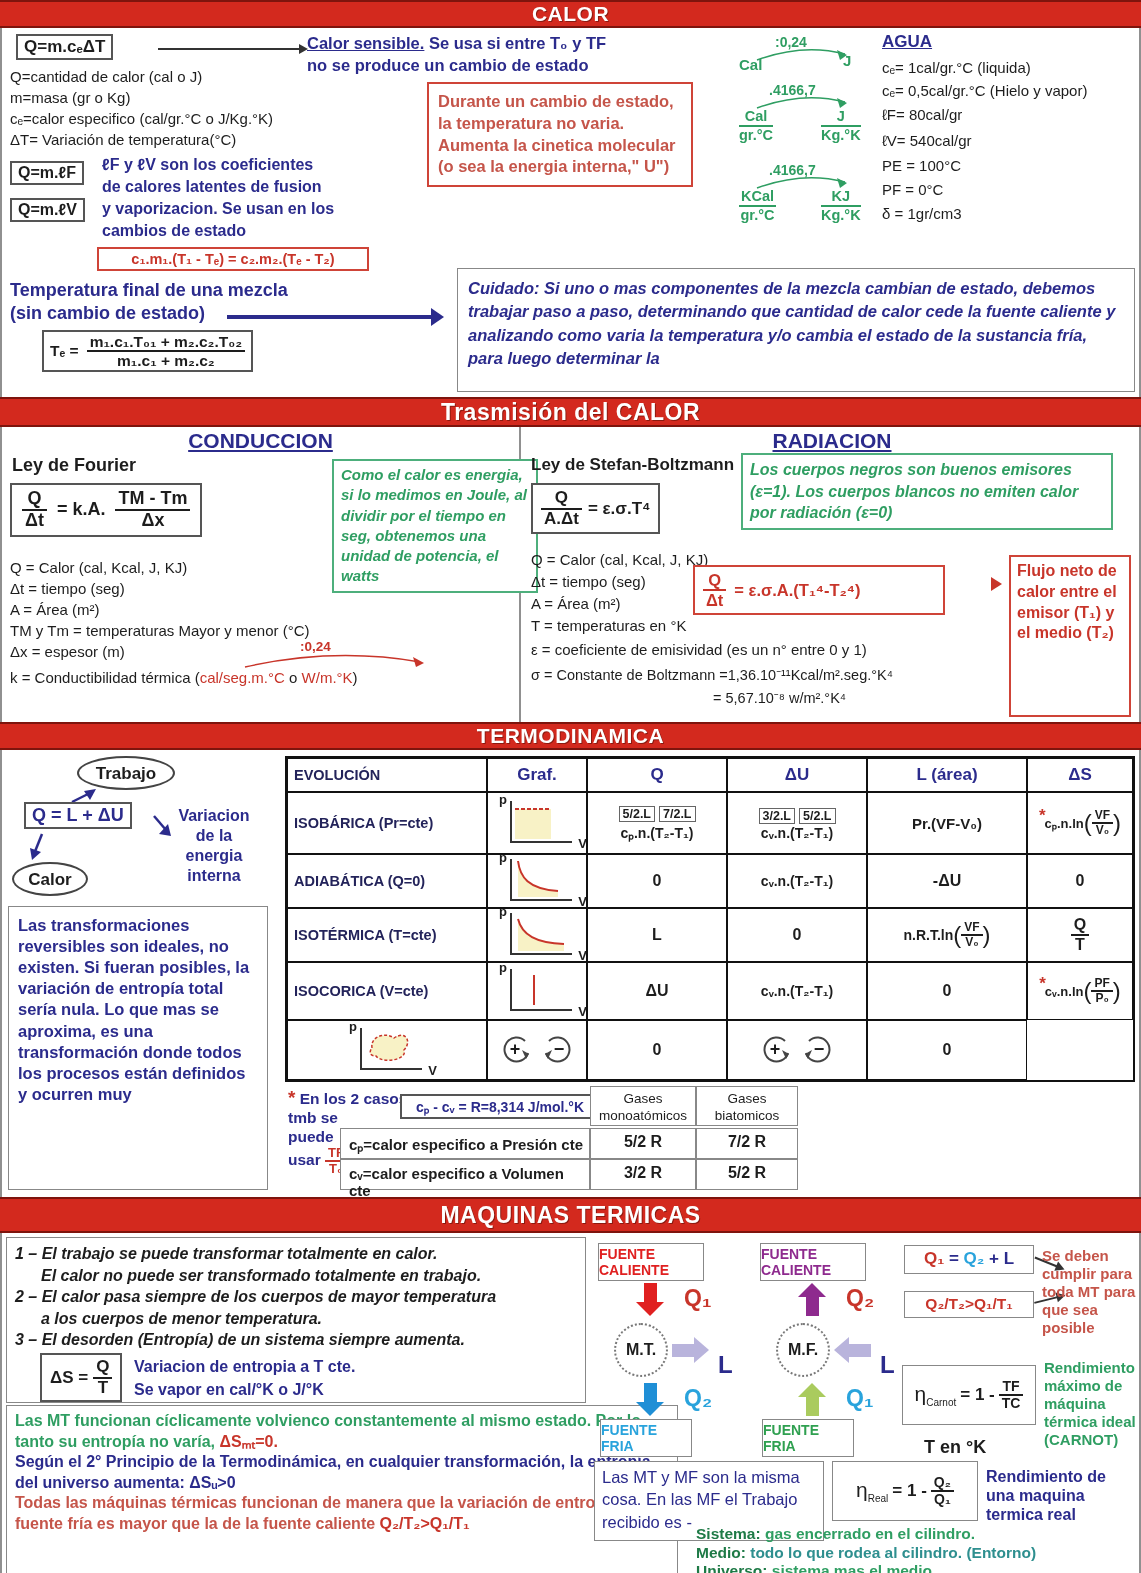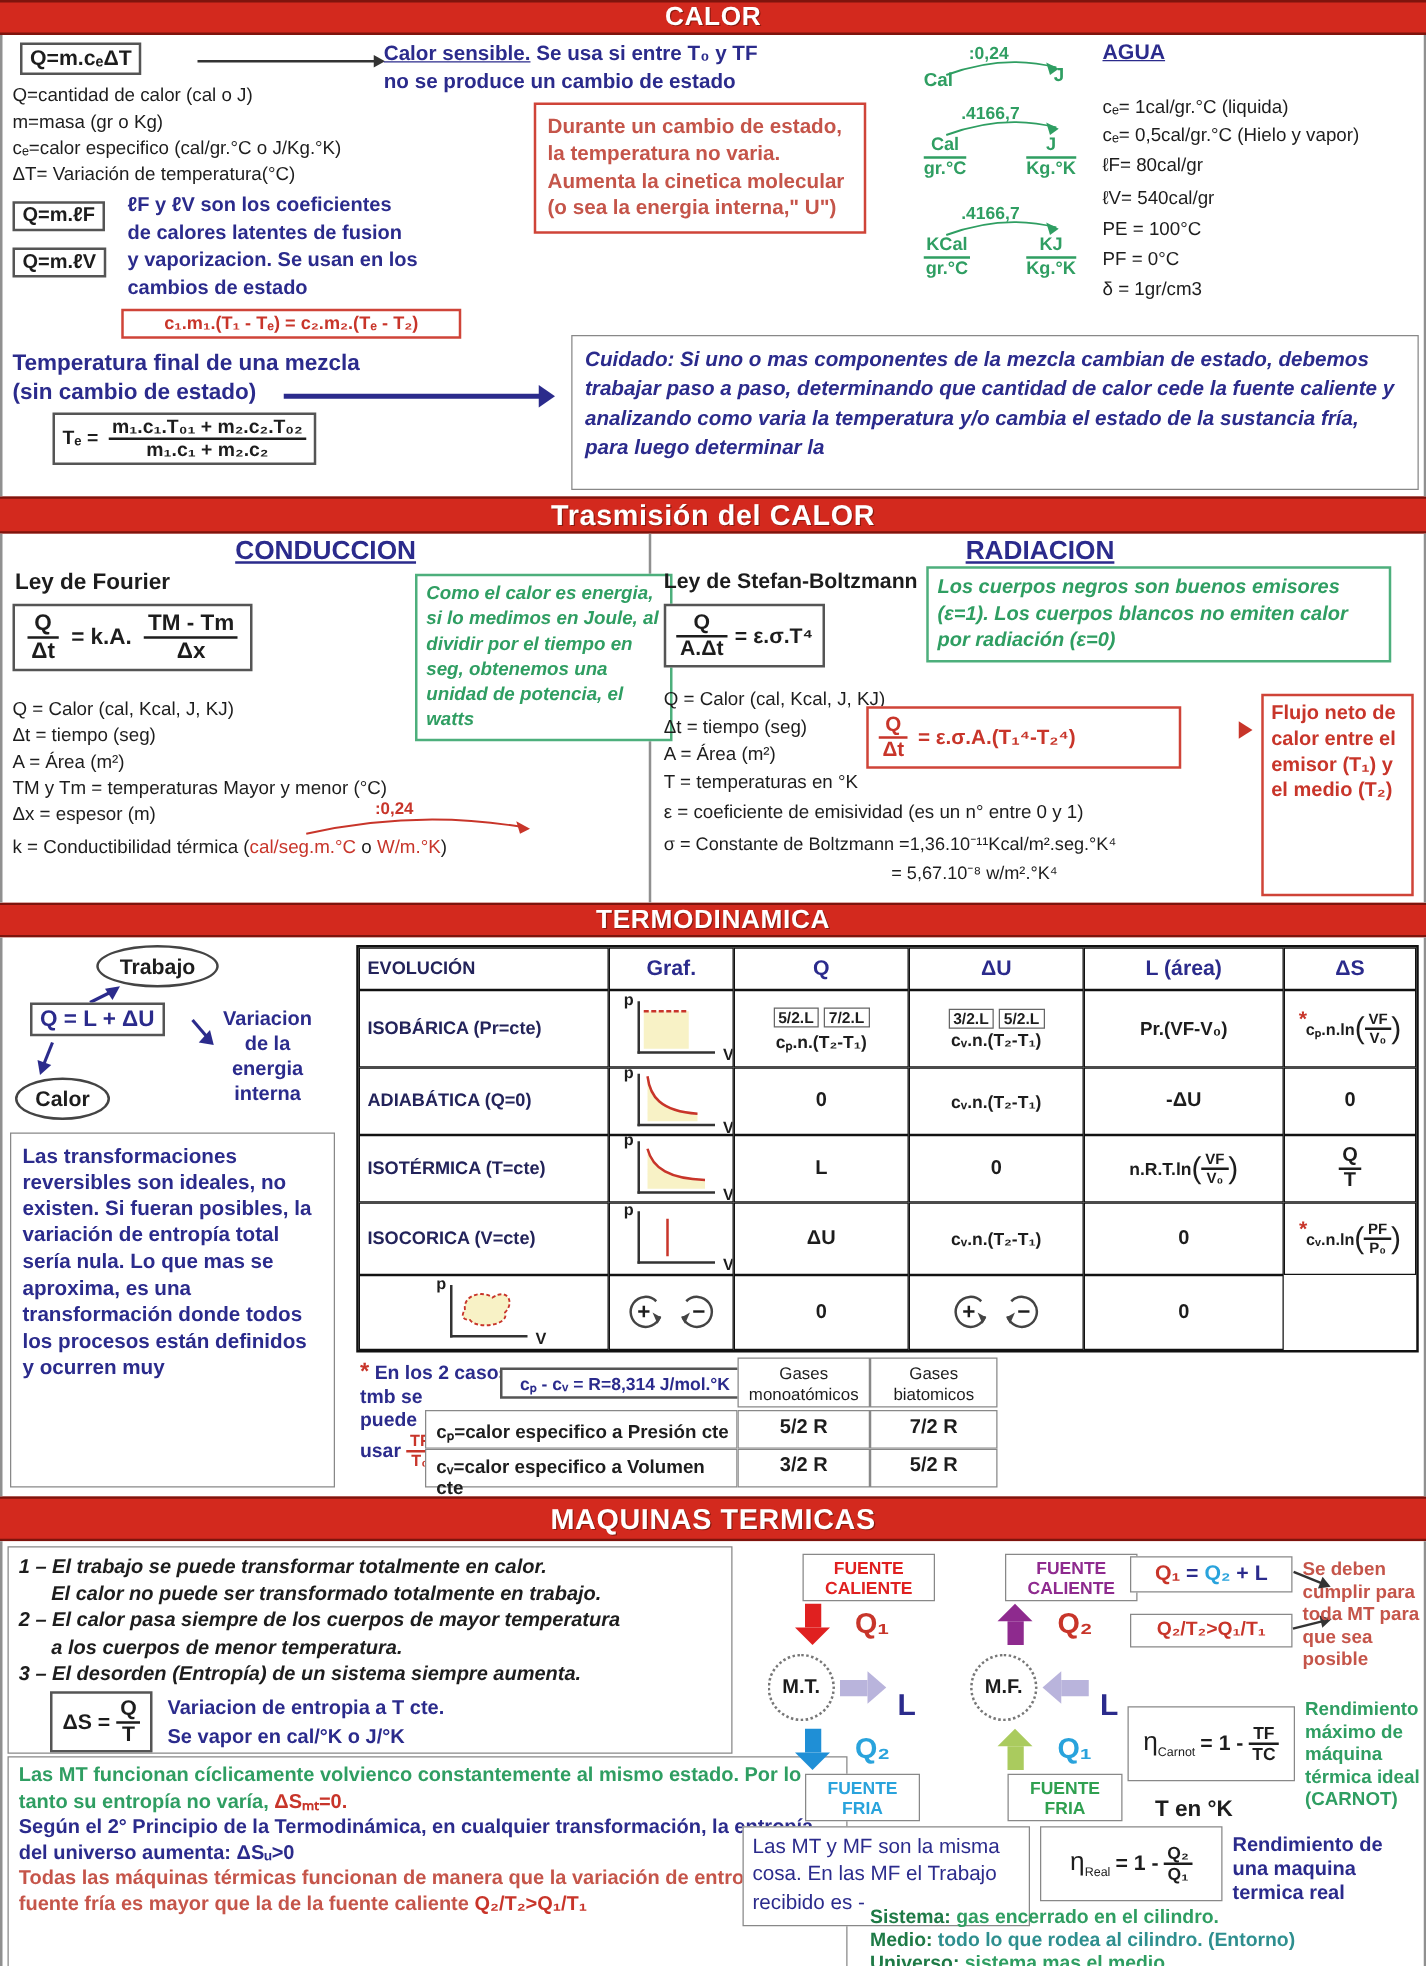--- a/index.html
+++ b/index.html
@@ -59,21 +59,21 @@
   .arrU { position:absolute; width:28px; }
   .arrU::before { content:""; display:block; width:0; margin:0 auto; border-bottom:14px solid var(--c); border-left:14px solid transparent; border-right:14px solid transparent; }
   .arrU::after { content:""; display:block; width:13px; height:19px; background:var(--c); margin:0 auto; }
   .arrR { position:absolute; display:flex; align-items:center; }
   .arrR::before { content:""; width:22px; height:13px; background:var(--c); }
   .arrR::after { content:""; width:0; border-left:15px solid var(--c); border-top:13px solid transparent; border-bottom:13px solid transparent; }
   .arrL { position:absolute; display:flex; align-items:center; }
   .arrL::before { content:""; width:0; border-right:15px solid var(--c); border-top:13px solid transparent; border-bottom:13px solid transparent; }
   .arrL::after { content:""; width:22px; height:13px; background:var(--c); }
   .mcirc { position:absolute; width:54px; height:54px; border:2px dotted #777; border-radius:50%; text-align:center; line-height:50px; font-weight:bold; font-size:16px; color:#1d1d1d; background:#fff; }
-  .srcbox { position:absolute; border:1.5px solid #888; background:#fff; text-align:center; font-weight:bold; font-size:14px; line-height:16px; padding-top:2px;margin-left:44px; }
+  .srcbox { position:absolute; border:1.5px solid #888; background:#fff; font-weight:bold; font-size:14px; line-height:16px; padding-top:2px; }
   .cont { padding-left:26px; }
 </style>
 </head>
 <body>
 
 <div class="band" style="height:28px;font-size:21px">
   <span>CALOR</span>
 </div>
 
 <div class="secbody" style="height:369px">
@@ -148,21 +148,21 @@
           <span>gr.°C</span>
         </span>
       <span class="gfr" style="left:82px;top:26px">
           <span class="fn">KJ</span>
           <span>Kg.°K</span>
         </span>
     </div>
   </div>
 
   <div class="abs" style="left:880px;top:4px;width:255px">
-    <div class="navy b ul" style="font-size:17px;margin-bottom:22px">AGUA</div>
+    <div class="navy b ul" style="font-size:17px;margin-bottom:4px">AGUA</div>
     <div class="ink" style="font-size:15px;line-height:23px">cₑ= 1cal/gr.°C (liquida)</div>
     <div class="ink" style="font-size:15px;line-height:23px">cₑ= 0,5cal/gr.°C (Hielo y vapor)</div>
     <div class="ink" style="font-size:15px;line-height:26px">ℓF= 80cal/gr</div>
     <div class="ink" style="font-size:15px;line-height:26px">ℓV= 540cal/gr</div>
     <div class="ink" style="font-size:15px;line-height:24px">PE = 100°C</div>
     <div class="ink" style="font-size:15px;line-height:24px">PF = 0°C</div>
     <div class="ink" style="font-size:15px;line-height:24px">δ = 1gr/cm3</div>
   </div>
 
   <div class="abs graybox navy i b" style="left:455px;top:240px;width:678px;height:124px;padding:8px 10px;font-size:16.5px;line-height:1.42">

